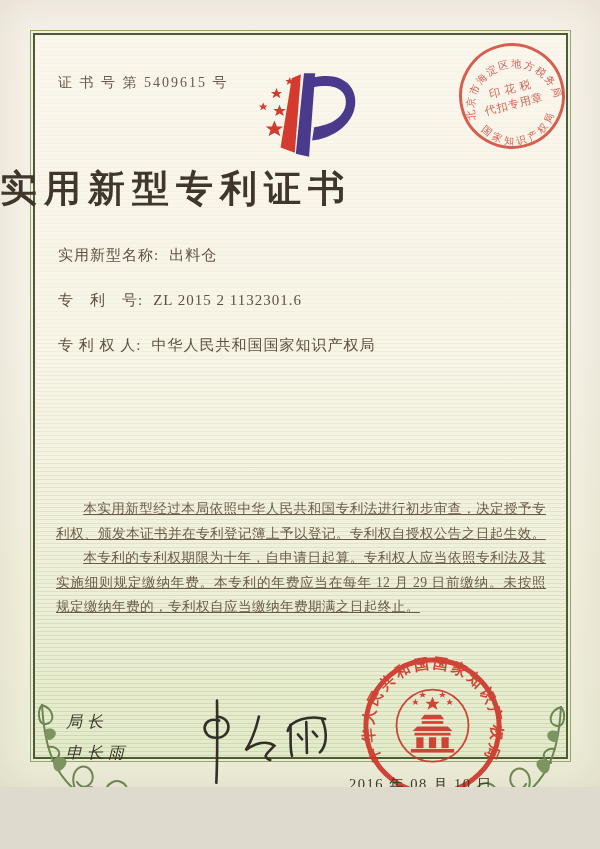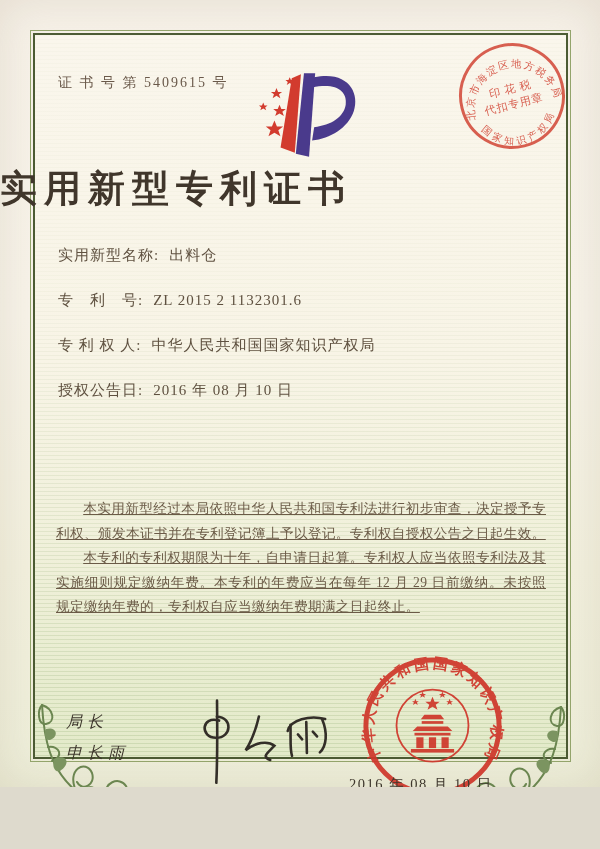--- a/index.html
+++ b/index.html
@@ -86,23 +86,20 @@
   <div class="abs fields">
     <div class="field-row">
       <span class="field-label">实用新型名称:</span><span class="field-value">出料仓</span>
     </div>
     <div class="field-row">
       <span class="field-label">专　利　号:</span><span class="field-value">ZL 2015 2 1132301.6</span>
     </div>
     <div class="field-row">
       <span class="field-label">专 利 权 人:</span><span class="field-value">中华人民共和国国家知识产权局</span>
     </div>
-    <div class="field-row">
-      <span class="field-label">授权公告日:</span><span class="field-value">2016 年 08 月 10 日</span>
-    </div>
   </div>
 
   <div class="abs paragraphs">
     <p>本实用新型经过本局依照中华人民共和国专利法进行初步审查，决定授予专利权、颁发本证书并在专利登记簿上予以登记。专利权自授权公告之日起生效。</p>
     <p>本专利的专利权期限为十年，自申请日起算。专利权人应当依照专利法及其实施细则规定缴纳年费。本专利的年费应当在每年 12 月 29 日前缴纳。未按照规定缴纳年费的，专利权自应当缴纳年费期满之日起终止。</p>
   </div>
 
   <svg class="abs orn orn-l" viewBox="0 0 122 114">
     <g stroke="#6b8650" stroke-width="2" fill="none" stroke-linecap="round">
       <path d="M 8,6 C 10,40 16,70 42,92 C 62,105 88,106 108,99"></path>

